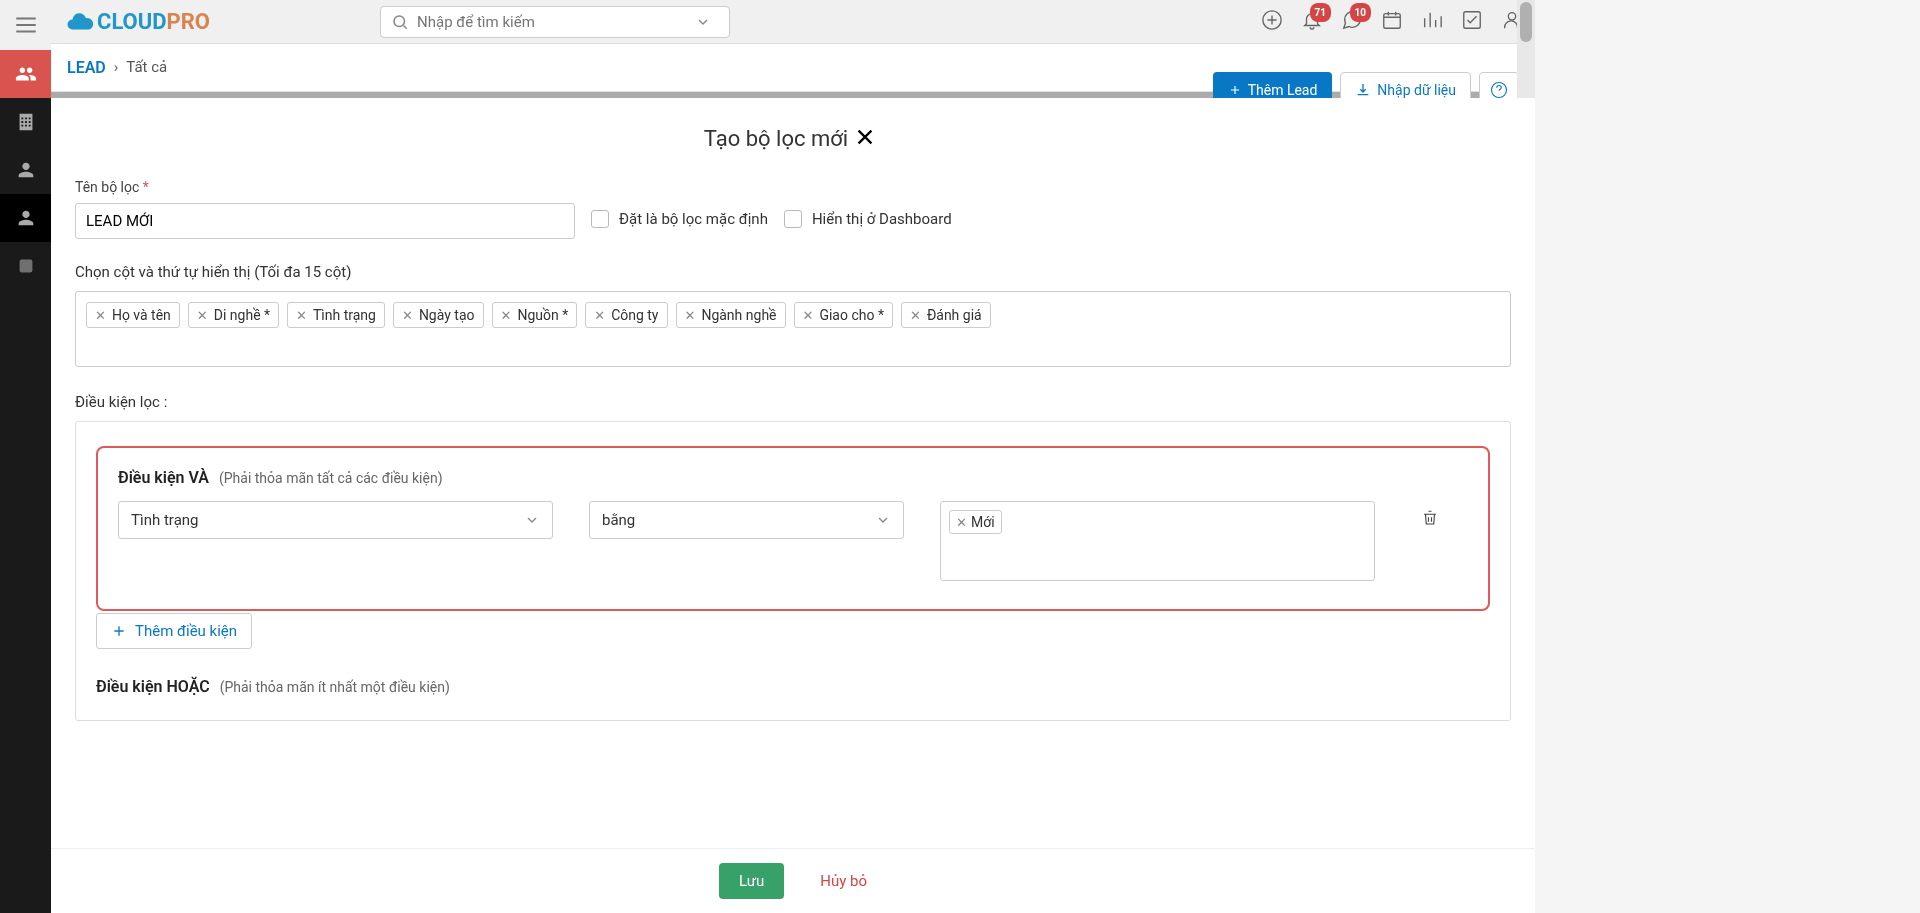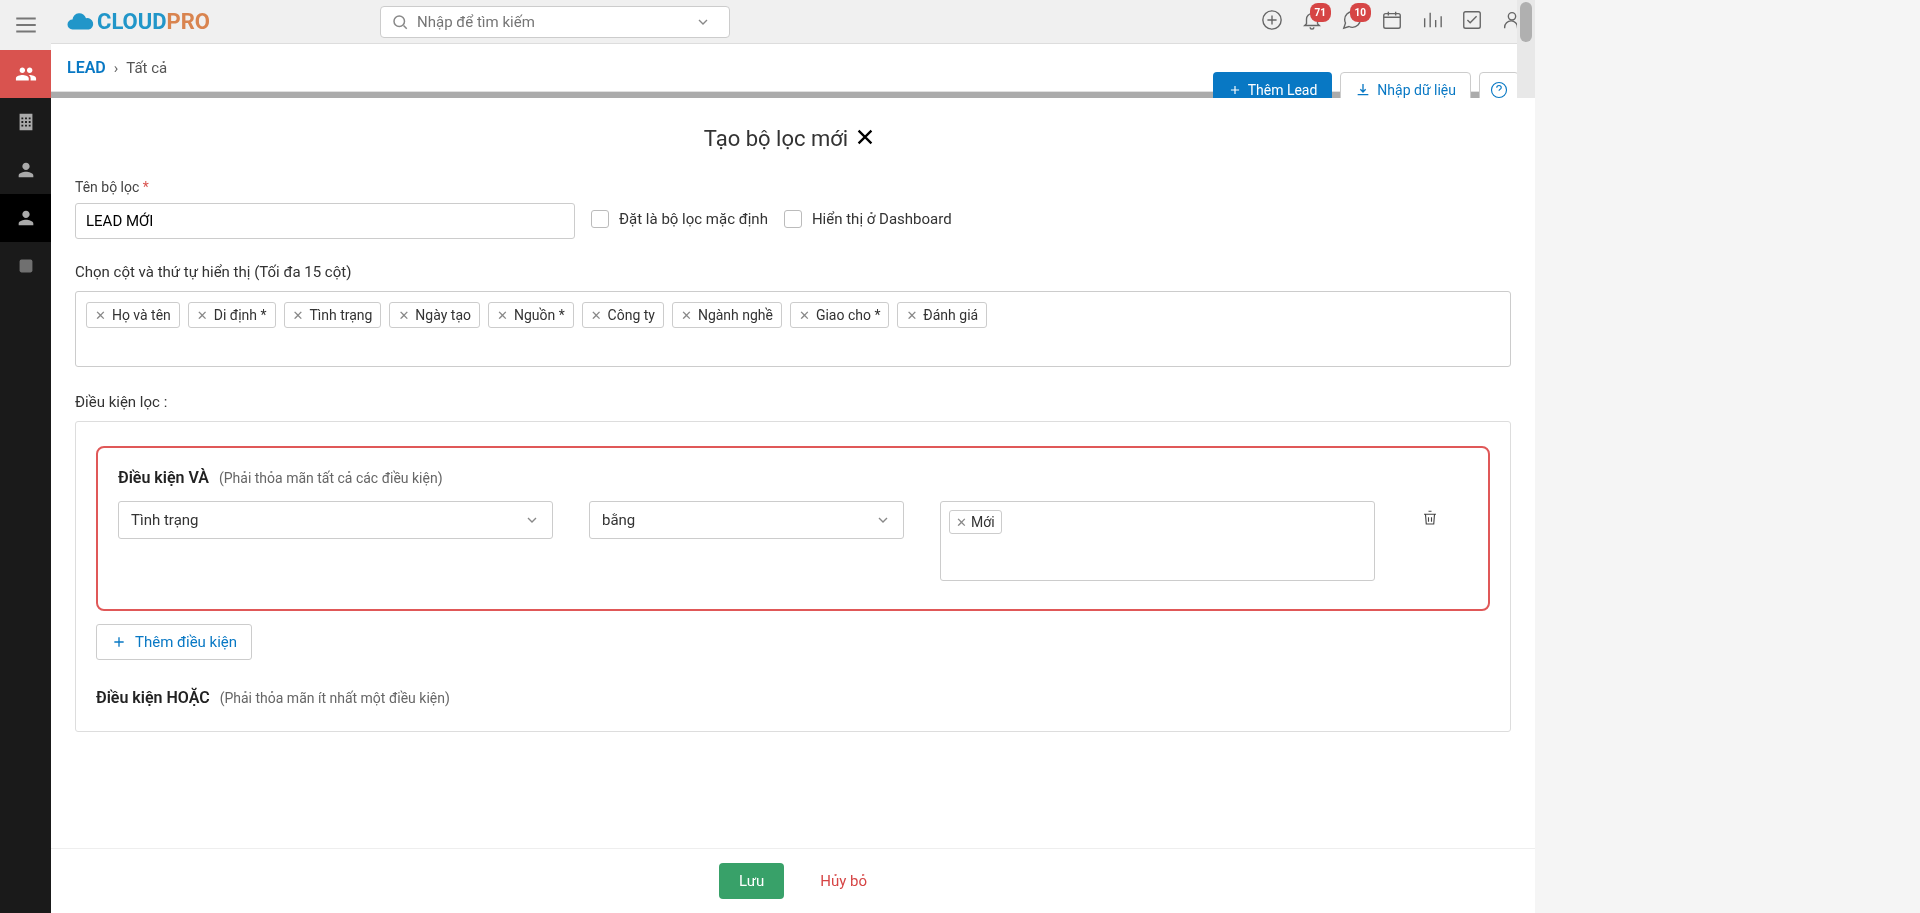--- a/index.html
+++ b/index.html
@@ -143,21 +143,21 @@
     .subheader {
       height: 48px;
       background: #fff;
       display: flex;
       align-items: center;
       padding: 0 16px;
       border-bottom: 1px solid #e0e0e0;
     }
     .breadcrumb {
       display: flex;
-      align-items: flex-end;
+      align-items: flex-start;
       gap: 8px;
       font-size: 15px;
     }
     .breadcrumb .lead {
       color: #0878c4;
       font-weight: 600;
       font-size: 16px;
     }
     .breadcrumb .sep {
       color: #666;
@@ -316,21 +316,21 @@
     }
     .filter-section {
       border: 1px solid #ddd;
       border-radius: 3px;
       padding: 24px 20px;
     }
     .and-block {
       border: 2.5px solid #e05858;
       border-radius: 8px;
       padding: 20px 20px 28px;
-      margin-bottom: 13px;
+      margin-bottom: 2px;
     }
     .and-title {
       display: flex;
       align-items: baseline;
       gap: 10px;
       margin-bottom: 14px;
     }
     .and-title .t {
       font-weight: 600;
       font-size: 16px;
@@ -629,21 +629,21 @@
       </div>
 
       <div class="section-label">Chọn cột và thứ tự hiển thị (Tối đa 15 cột)</div>
       <div class="tag-box" style="margin-bottom:26px;">
         <span class="tag">
             <span class="tag-x">✕</span>
             <span>Họ và tên</span>
           </span>
         <span class="tag">
             <span class="tag-x">✕</span>
-            <span>Di định *</span>
+            <span>Di nghề *</span>
           </span>
         <span class="tag">
             <span class="tag-x">✕</span>
             <span>Tình trạng</span>
           </span>
         <span class="tag">
             <span class="tag-x">✕</span>
             <span>Ngày tạo</span>
           </span>
         <span class="tag">

